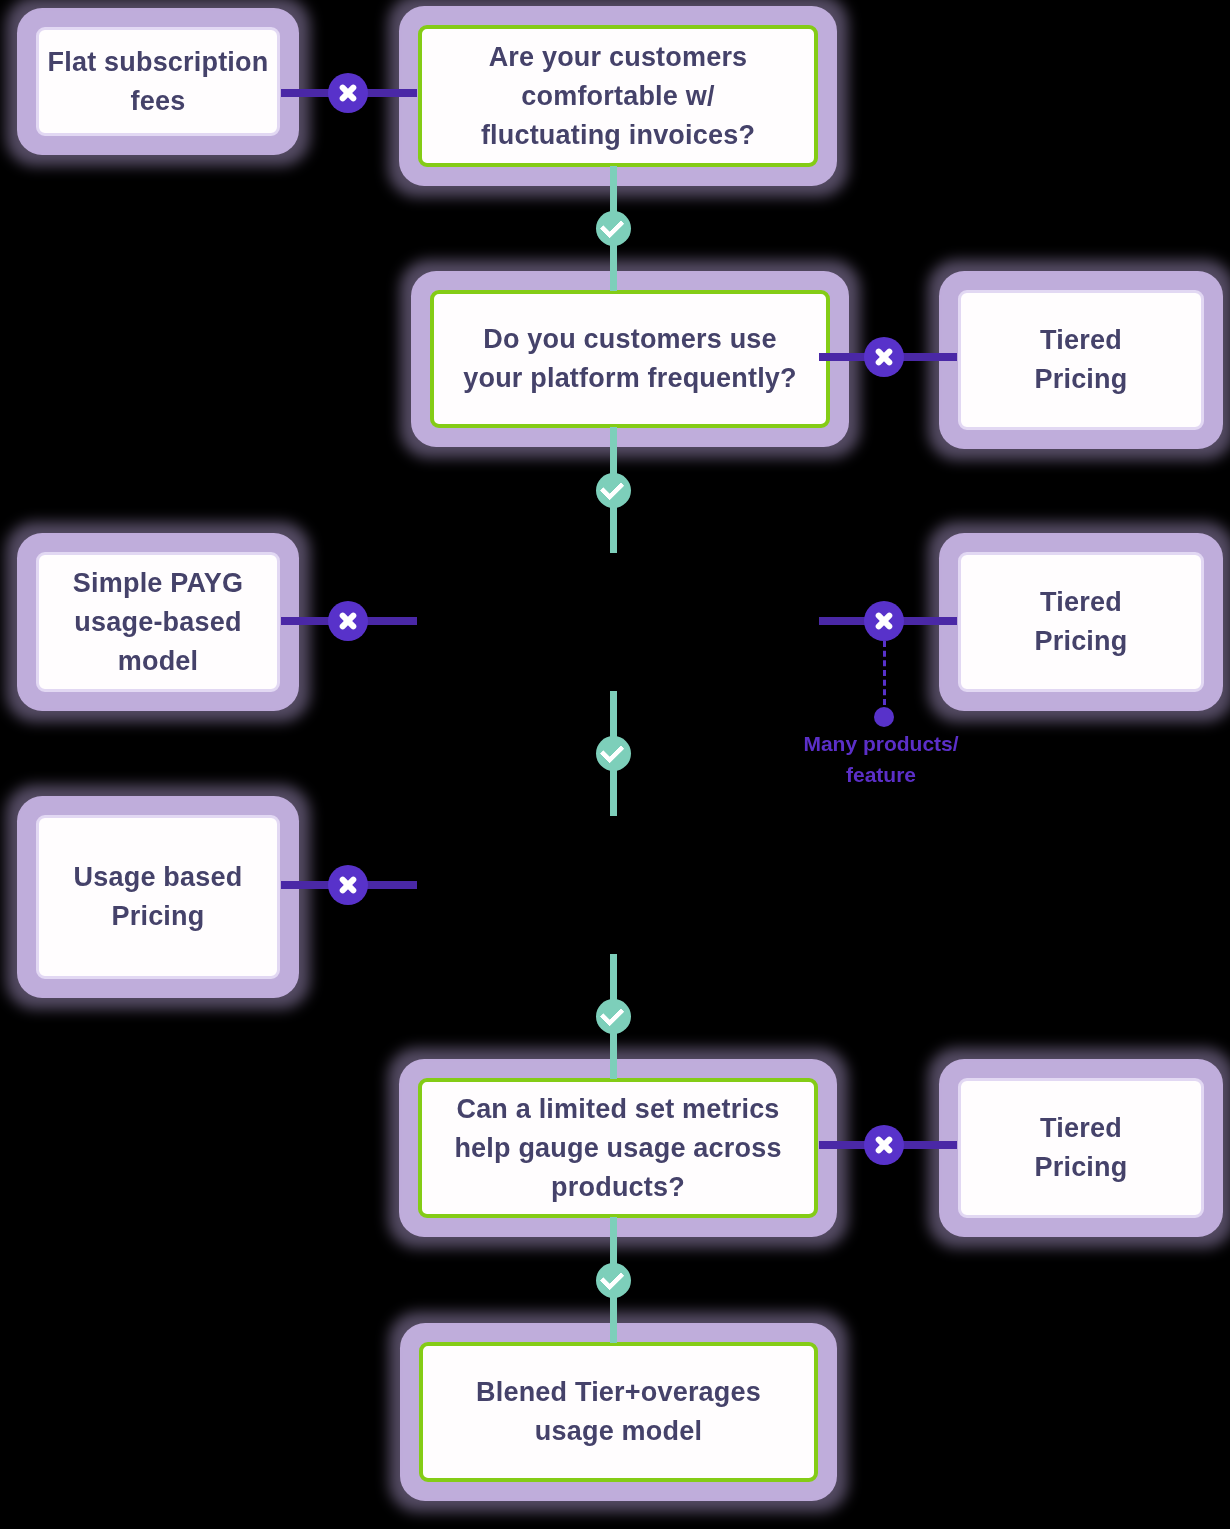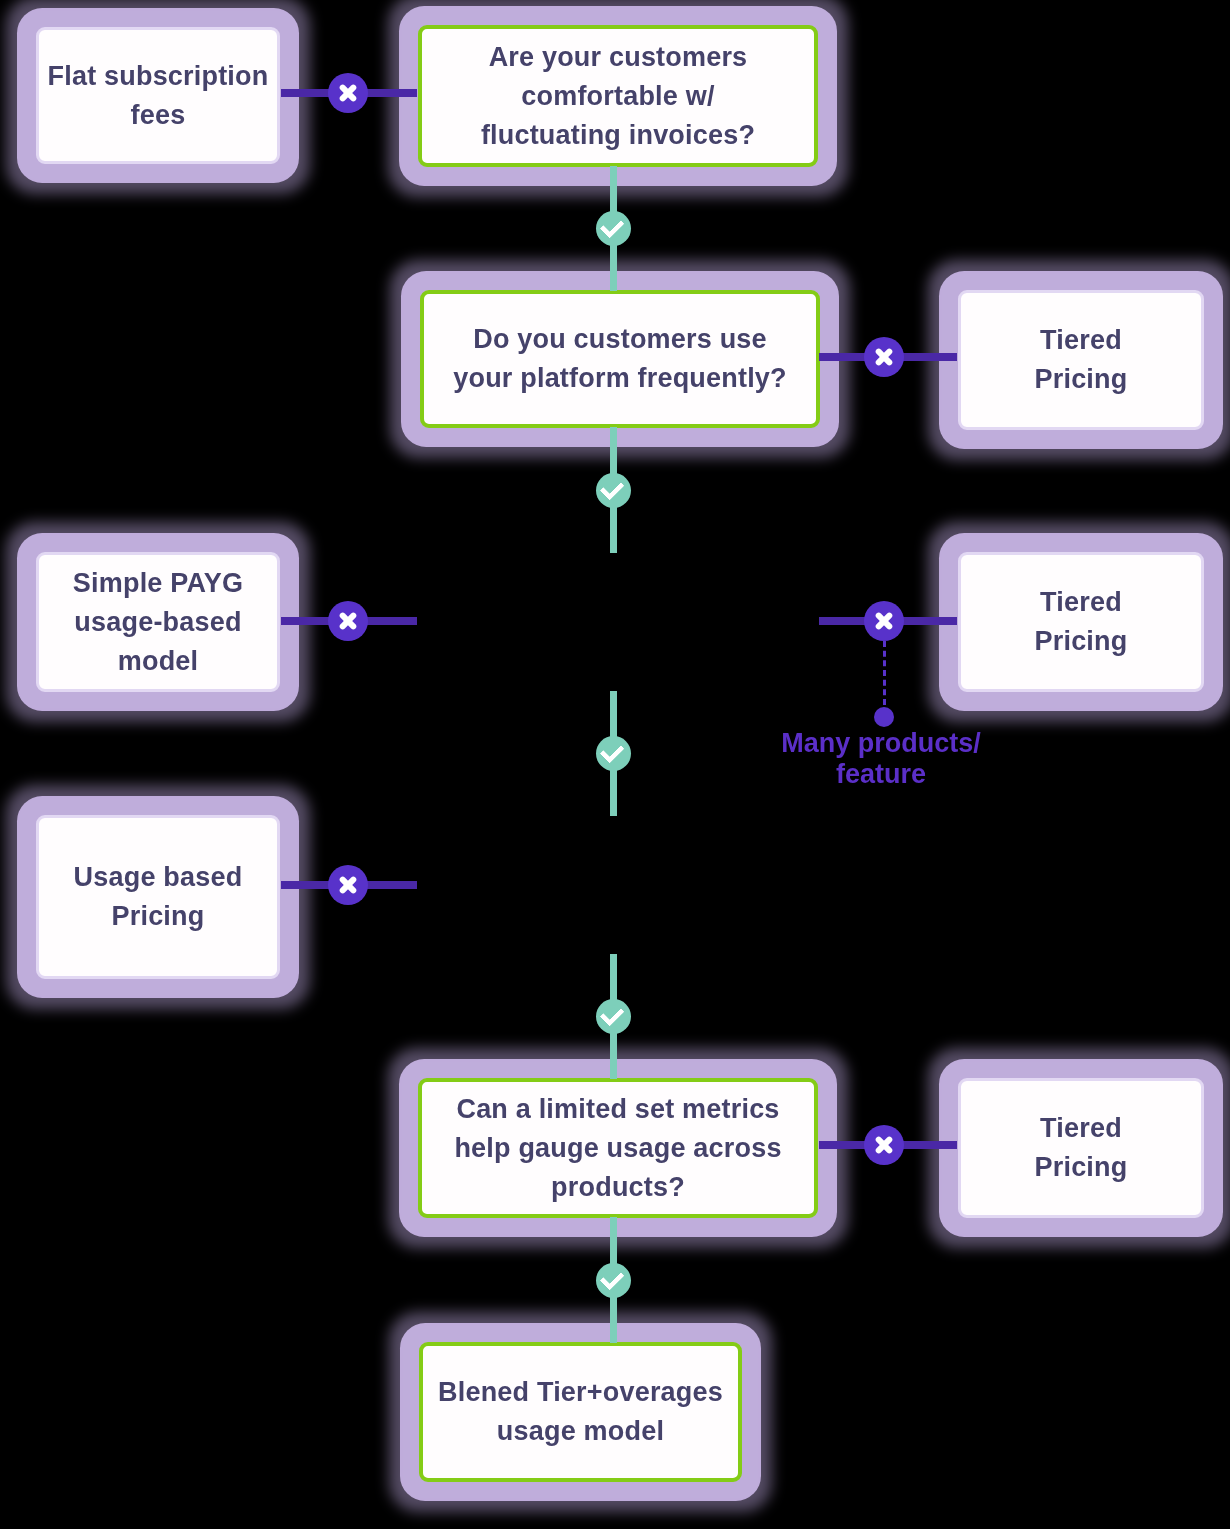--- a/index.html
+++ b/index.html
@@ -35,41 +35,41 @@
   .x-shape::before { transform:translate(-50%,-50%) rotate(45deg); }
   .x-shape::after  { transform:translate(-50%,-50%) rotate(-45deg); }
   .check-shape {
     display:block; width:16px; height:9px;
     border-left:5px solid #ffffff; border-bottom:5px solid #ffffff;
     border-radius:1px; transform:rotate(-45deg) translate(1px,-3px);
   }
   .dash { position:absolute; width:0; border-left:3px dashed #5832ca; z-index:3; }
   .dot  { position:absolute; width:20px; height:20px; border-radius:50%; background:#5832ca; z-index:4; }
   .annotation {
-    position:absolute; font-size:27px; font-weight:700; color:#5b2fc8;
+    position:absolute; font-size:21px; font-weight:700; color:#5b2fc8;
     text-align:center; line-height:31px; z-index:4; white-space:pre-line;
   }
 </style>
 </head>
 <body>
 
 <div id="canvas">
 
-  <div class="node answer" style="left:36px;top:27px;width:244px;height:137px">
+  <div class="node answer" style="left:36px;top:27px;width:244px;height:109px">
     <div class="label">Flat subscription
 fees</div>
   </div>
 
   <div class="node question" style="left:418px;top:25px;width:400px;height:142px">
     <div class="label">Are your customers
 comfortable w/
 fluctuating invoices?</div>
   </div>
 
-  <div class="node question" style="left:420px;top:290px;width:400px;height:138px">
+  <div class="node question" style="left:430px;top:290px;width:400px;height:138px">
     <div class="label">Do you customers use
 your platform frequently?</div>
   </div>
 
   <div class="node answer" style="left:958px;top:290px;width:246px;height:140px">
     <div class="label">Tiered
 Pricing</div>
   </div>
 
   <div class="node answer" style="left:36px;top:552px;width:244px;height:140px">
@@ -94,21 +94,21 @@
     <div class="label">Can a limited set metrics
 help gauge usage across
 products?</div>
   </div>
 
   <div class="node answer" style="left:958px;top:1078px;width:246px;height:140px">
     <div class="label">Tiered
 Pricing</div>
   </div>
 
-  <div class="node question" style="left:419px;top:1342px;width:323px;height:140px">
+  <div class="node question" style="left:419px;top:1342px;width:399px;height:140px">
     <div class="label">Blened Tier+overages
 usage model</div>
   </div>
 
   <div class="hline" style="left:281px;top:89px;width:136px"></div>
   <div class="hline" style="left:819px;top:353px;width:138px"></div>
   <div class="hline" style="left:281px;top:617px;width:136px"></div>
   <div class="hline" style="left:819px;top:617px;width:138px"></div>
   <div class="hline" style="left:281px;top:881px;width:136px"></div>
   <div class="hline" style="left:819px;top:1141px;width:138px"></div>

